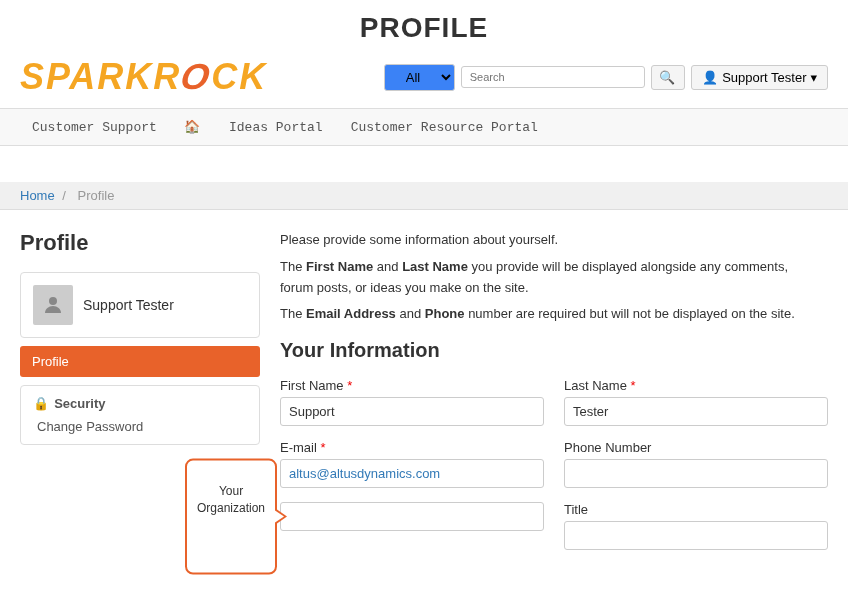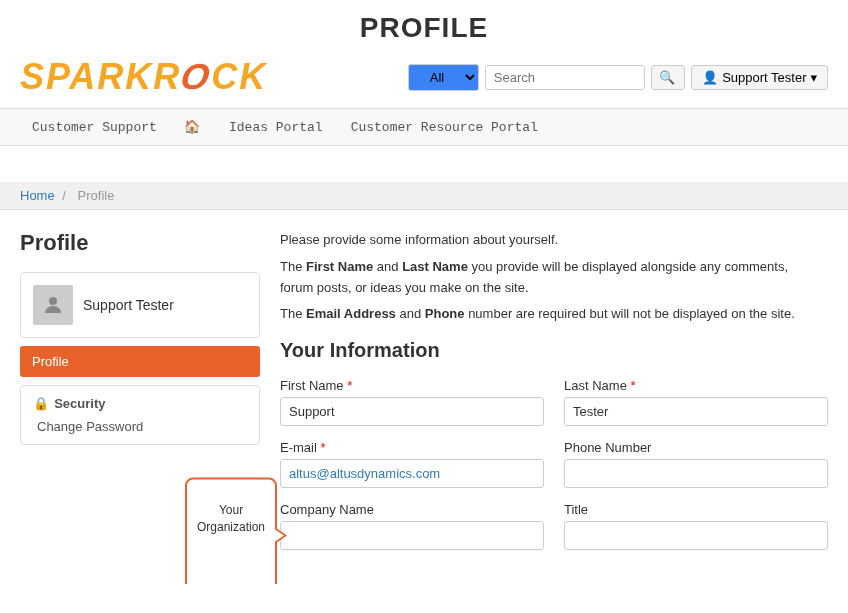--- a/index.html
+++ b/index.html
@@ -9,22 +9,22 @@
       border-radius: 3px;
       padding: 4px 17px;
       font-size: 13px;
       background: #3b82f6;
       cursor: pointer;
     }
     .search-input {
       border: 1px solid #ccc;
       border-radius: 3px;
       padding: 4px 8px;
-      font-size: 13px;
-      width: 160px;
+      font-size: 11px;
+      width: 184px;
     }
     .search-btn {
       border: 1px solid #ccc;
       background: #f5f5f5;
       border-radius: 3px;
       padding: 4px 8px;
       cursor: pointer;
       font-size: 13px;
     }
     .user-btn {
@@ -311,21 +311,20 @@
         <input type="email" class="form-input email-field" value="altus@altusdynamics.com" style="">
       </div>
       <div class="form-group">
         <label class="form-label">Phone Number</label>
         <input type="text" class="form-input" value="" style="">
       </div>
     </div>
 
     <div class="form-row">
       <div class="form-group" style="position:relative;">
-        <label class="form-label">Company Name</label>
         <div style="position:relative; display:inline-block; width:100%;">
           
           <div style="
             position: absolute;
             left: -95px;
             top: 50%;
             transform: translateY(-50%);
             background: #fff;
             border: 2px solid #e8622a;
             border-radius: 8px;

